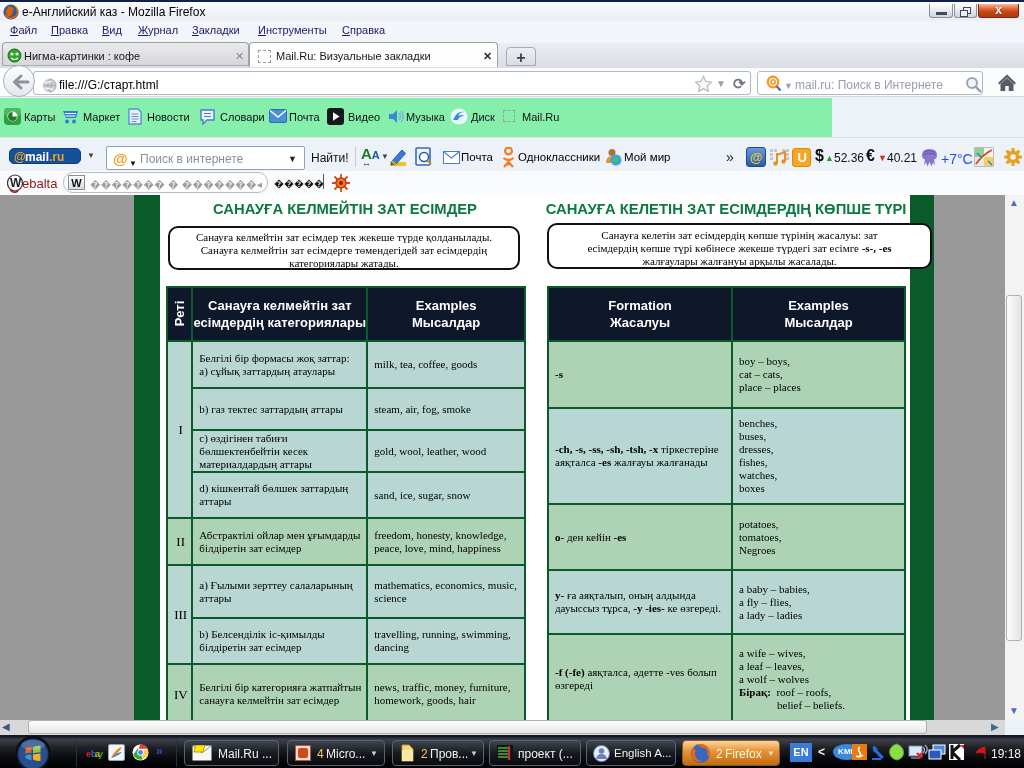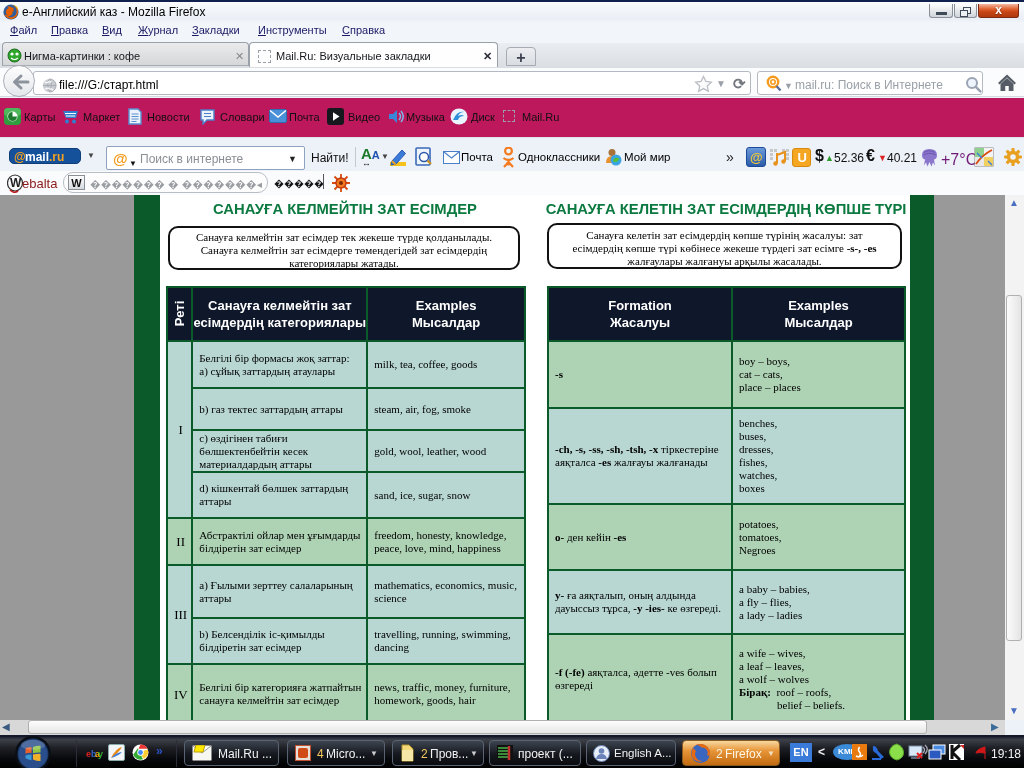--- a/index.html
+++ b/index.html
@@ -32,21 +32,21 @@
 .tabx { position:absolute; top:5px; font-size:11px; color:#85888d; }
 
 #navbar { position:absolute; left:0; top:68px; width:1024px; height:29px; background:#fbfcfd; border-bottom:1px solid #d6dae0;}
 #backbtn { position:absolute; left:3px; top:-3px; width:32px; height:32px; border-radius:50%;
   background:linear-gradient(#fdfdfd,#e4e7eb); border:1px solid #aab0b8; }
 #urlbar { position:absolute; left:33px; top:3px; width:718px; height:24px; background:#fff;
   border:1px solid #b4b9c1; border-radius:3px; }
 #searchbar { position:absolute; left:757px; top:3px; width:226px; height:24px; background:#fff;
   border:1px solid #b4b9c1; border-radius:3px; }
 
-#bmbar { position:absolute; left:0; top:98px; width:1024px; height:39px; background:#be185d; }
+#bmbar { position:absolute; left:0; top:98px; width:832px; height:39px; background:#86efac; }
 .bmitem { position:absolute; top:13px; font-size:11px; color:#101010; white-space:nowrap; }
 
 #mailbar { position:absolute; left:0; top:137px; width:1024px; height:34px; background:#edf1f8; border-top:1px solid #dde2ea;}
 
 #webbar { position:absolute; left:0; top:171px; width:1024px; height:24px; background:#fafbfd; }
 
 #page { position:absolute; left:0; top:195px; width:1005px; height:525px; background:#999999; overflow:hidden; }
 #greenL { position:absolute; left:134px; top:0; width:26px; height:525px; background:#0a5a2a; }
 #contentW { position:absolute; left:160px; top:0; width:750px; height:525px; background:#fff; }
 #greenR { position:absolute; left:910px; top:0; width:24px; height:525px; background:#0a5a2a; }
@@ -275,21 +275,21 @@
     <span class="abs" style="left:815px;top:9px;font-size:16px;font-weight:bold;color:#101010">$</span>
     <span class="abs" style="left:825px;top:15px;font-size:9px;color:#2a9a2a">▲</span>
     <span class="abs" style="left:834px;top:13px;font-size:12px;color:#101010">52.36</span>
     <span class="abs" style="left:866px;top:9px;font-size:16px;font-weight:bold;color:#101010">€</span>
     <span class="abs" style="left:878px;top:15px;font-size:9px;color:#d22">▼</span>
     <span class="abs" style="left:887px;top:13px;font-size:12px;color:#101010">40.21</span>
     <svg class="abs" style="left:919px;top:9px" width="21" height="21" viewBox="0 0 21 21">
       <path d="M3 8 q0-6 7.5-6 q7.5 0 7.5 6 q0 4-3 4.5 l1 6 -2-3 -1.5 4 -2-4.5 -2 4.5 -1.5-4 -2 3 1-6 q-3-0.5-3-4.5 Z" fill="#8a77cc"></path>
       <path d="M5 5.5 q5-3.5 11 0 M4.5 8 q6-3.5 12.5 0" stroke="#6a55b0" stroke-width="1" fill="none"></path>
     </svg>
-    <span class="abs" style="left:941px;top:13px;font-size:16px;color:#701a75">+7°C</span>
+    <span class="abs" style="left:941px;top:13px;font-size:14px;color:#1d4ed8">+7°C</span>
     <svg class="abs" style="left:974px;top:9px" width="20" height="20" viewBox="0 0 20 20">
       <rect x="1" y="1" width="18" height="18" fill="#f3e3b3" stroke="#888"></rect>
       <path d="M1 1 h9 v9 h-9 Z" fill="#8fd08f"></path>
         <path d="M10 10 h9 v9 h-9 Z" fill="#f0d060"></path>
       <path d="M10 1 h9 v9 h-9 Z" fill="#f3f3f3"></path>
         <path d="M1 10 h9 v9 h-9 Z" fill="#e8e8e8"></path>
       <path d="M2 17 Q8 8 18 3" stroke="#d84a10" stroke-width="1.8" fill="none"></path>
       <path d="M3 6 l5 5 M14 14 l4 4" stroke="#3a7ad8" stroke-width="1.4"></path>
     </svg>
     <svg class="abs" style="left:1003px;top:9px" width="20" height="20" viewBox="0 0 20 20">
@@ -328,21 +328,21 @@
     <div id="greenL"></div>
     <div id="contentW"></div>
     <div id="greenR"></div>
     <div class="pgtitle" style="left:345px;top:6px;transform:translateX(-50%)">САНАУҒА КЕЛМЕЙТІН ЗАТ ЕСІМДЕР</div>
     <div class="pgtitle" style="left:726px;top:6px;transform:translateX(-50%)">САНАУҒА КЕЛЕТІН ЗАТ ЕСІМДЕРДІҢ КӨПШЕ ТҮРІ</div>
     <div class="infobox" style="left:168px;top:31px;width:352px;height:44px;padding-top:2.5px">
       Санауға келмейтін зат есімдер тек жекеше түрде қолданылады.<br>
       Санауға келмейтін зат есімдерге төмендегідей зат есімдердің<br>
       категориялары жатады.
     </div>
-    <div class="infobox" style="left:547px;top:28px;width:355px;height:46px;padding-top:3.5px">
+    <div class="infobox" style="left:547px;top:28px;width:385px;height:46px;padding-top:3.5px">
       Санауға келетін зат есімдердің көпше түрінің жасалуы: зат<br>
       есімдердің көпше түрі көбінесе жекеше түрдегі зат есімге <b>-s-, -es</b><br>
       жалғаулары жалғануы арқылы жасалады.
     </div>
     <table class="gr" style="left:166px;top:91px;table-layout:fixed;width:360px" cellspacing="0">
       <tbody>
           <tr style="height:54px">
         <th class="hdr" style="width:25px">
               <div style="transform:rotate(-90deg);white-space:nowrap">Реті</div>
             </th>

